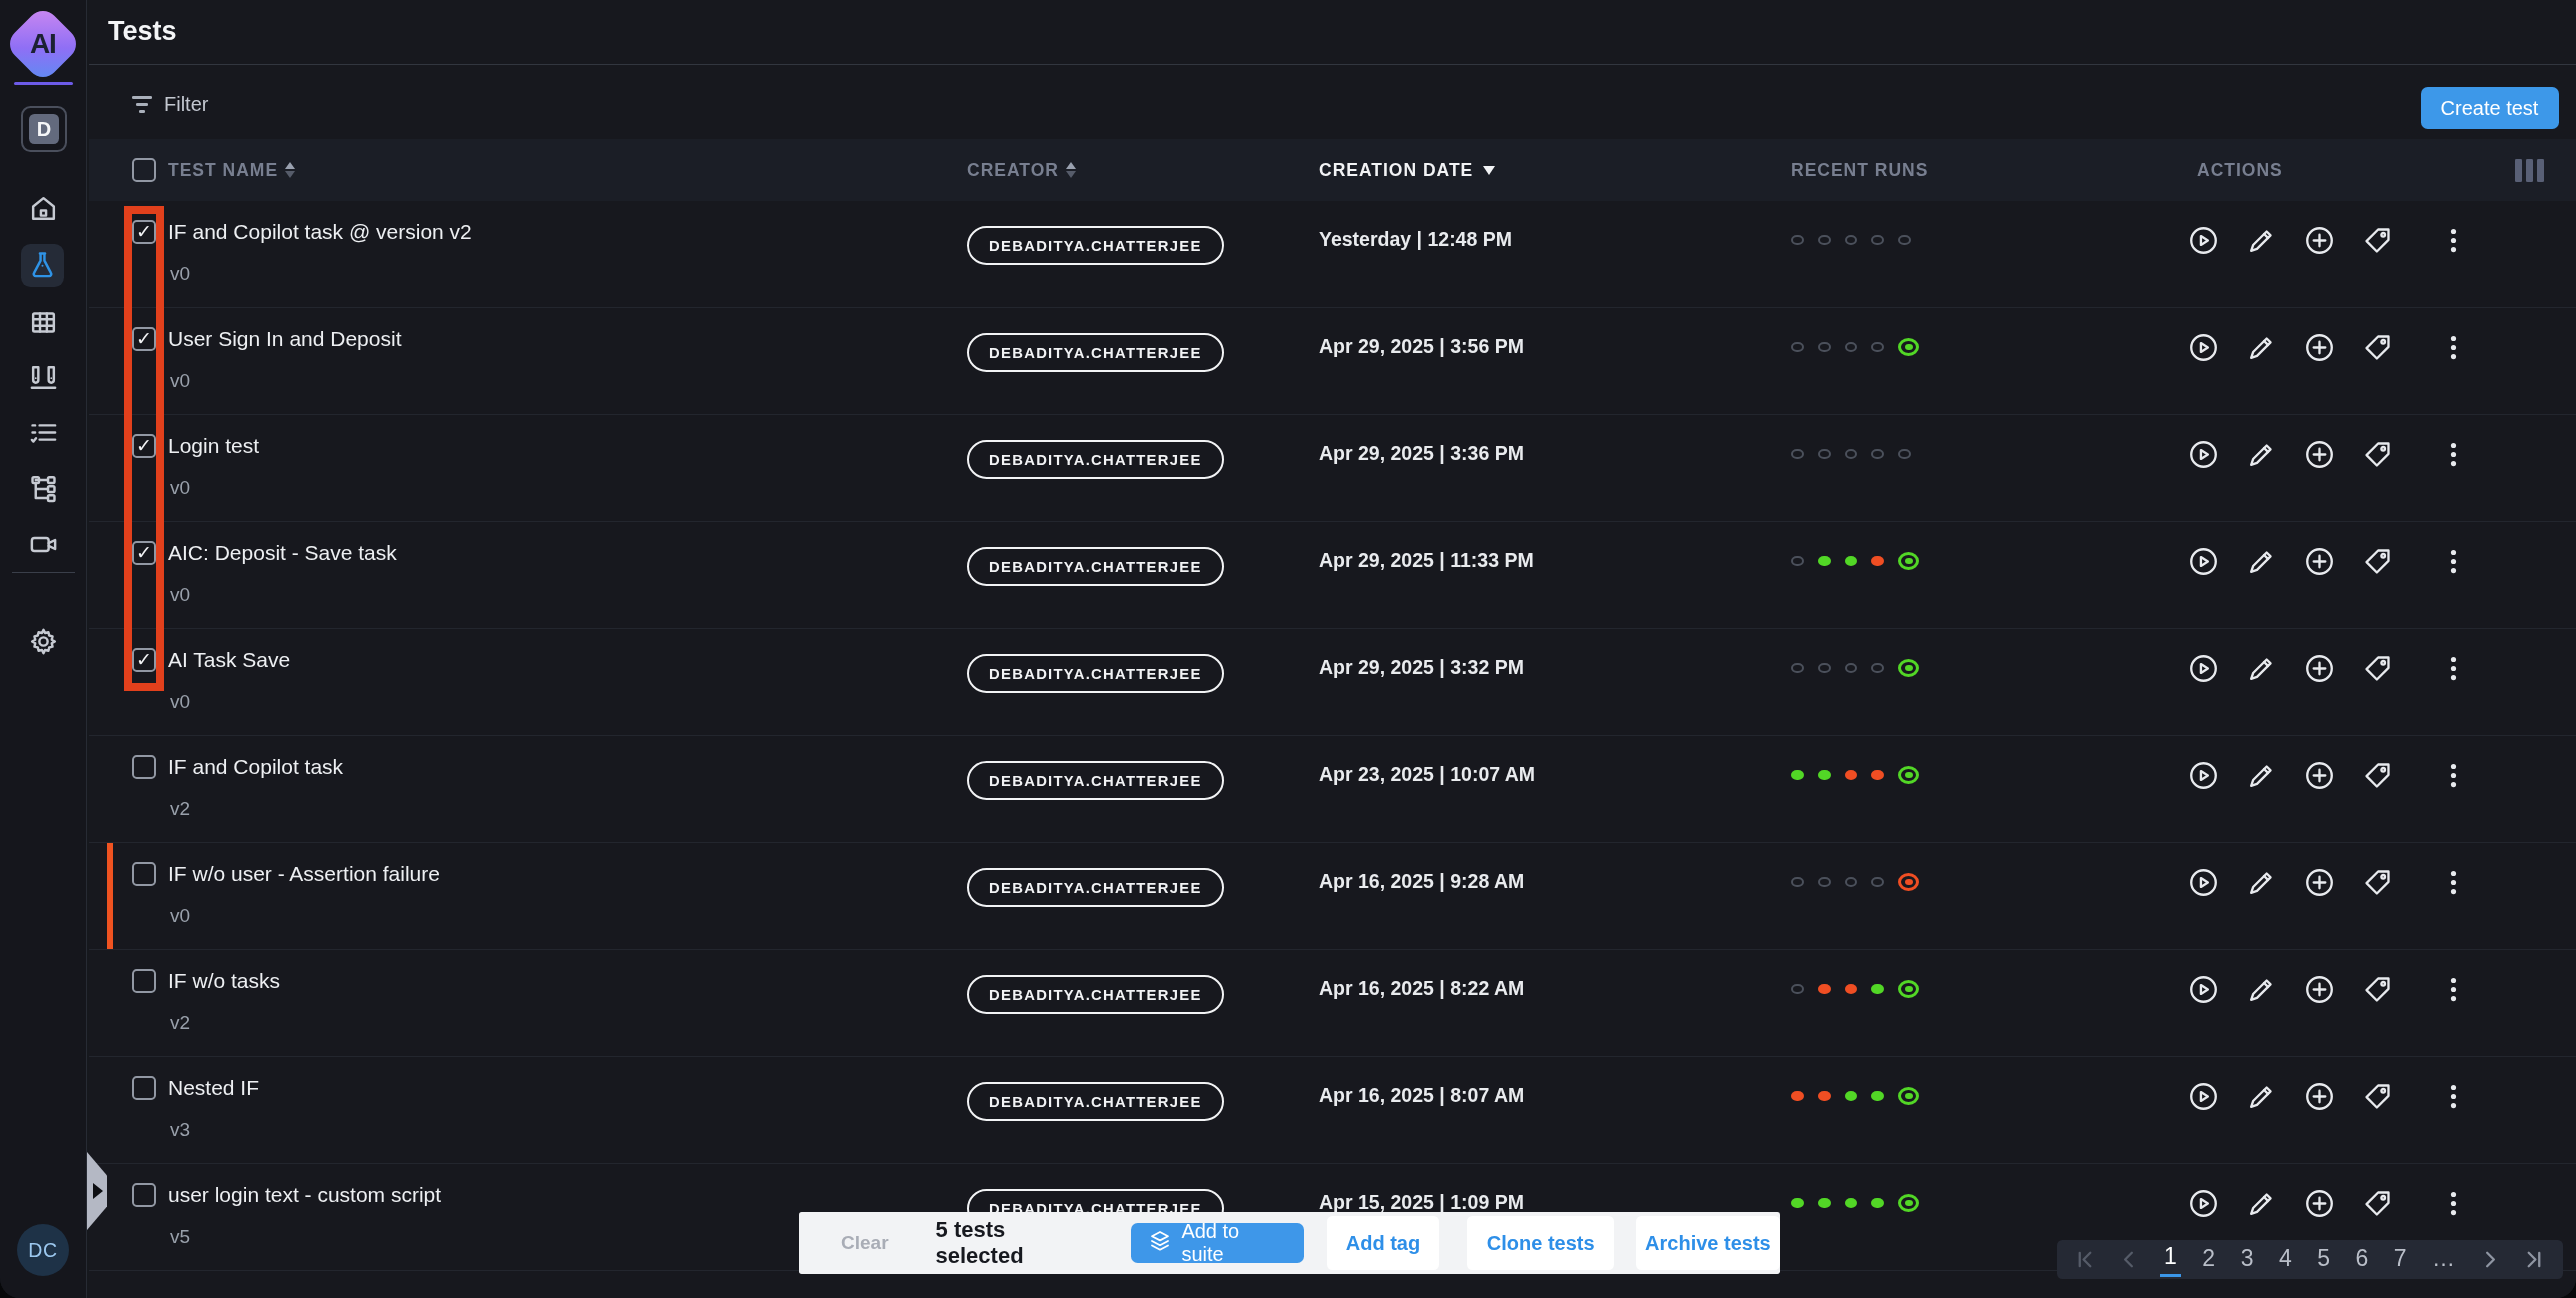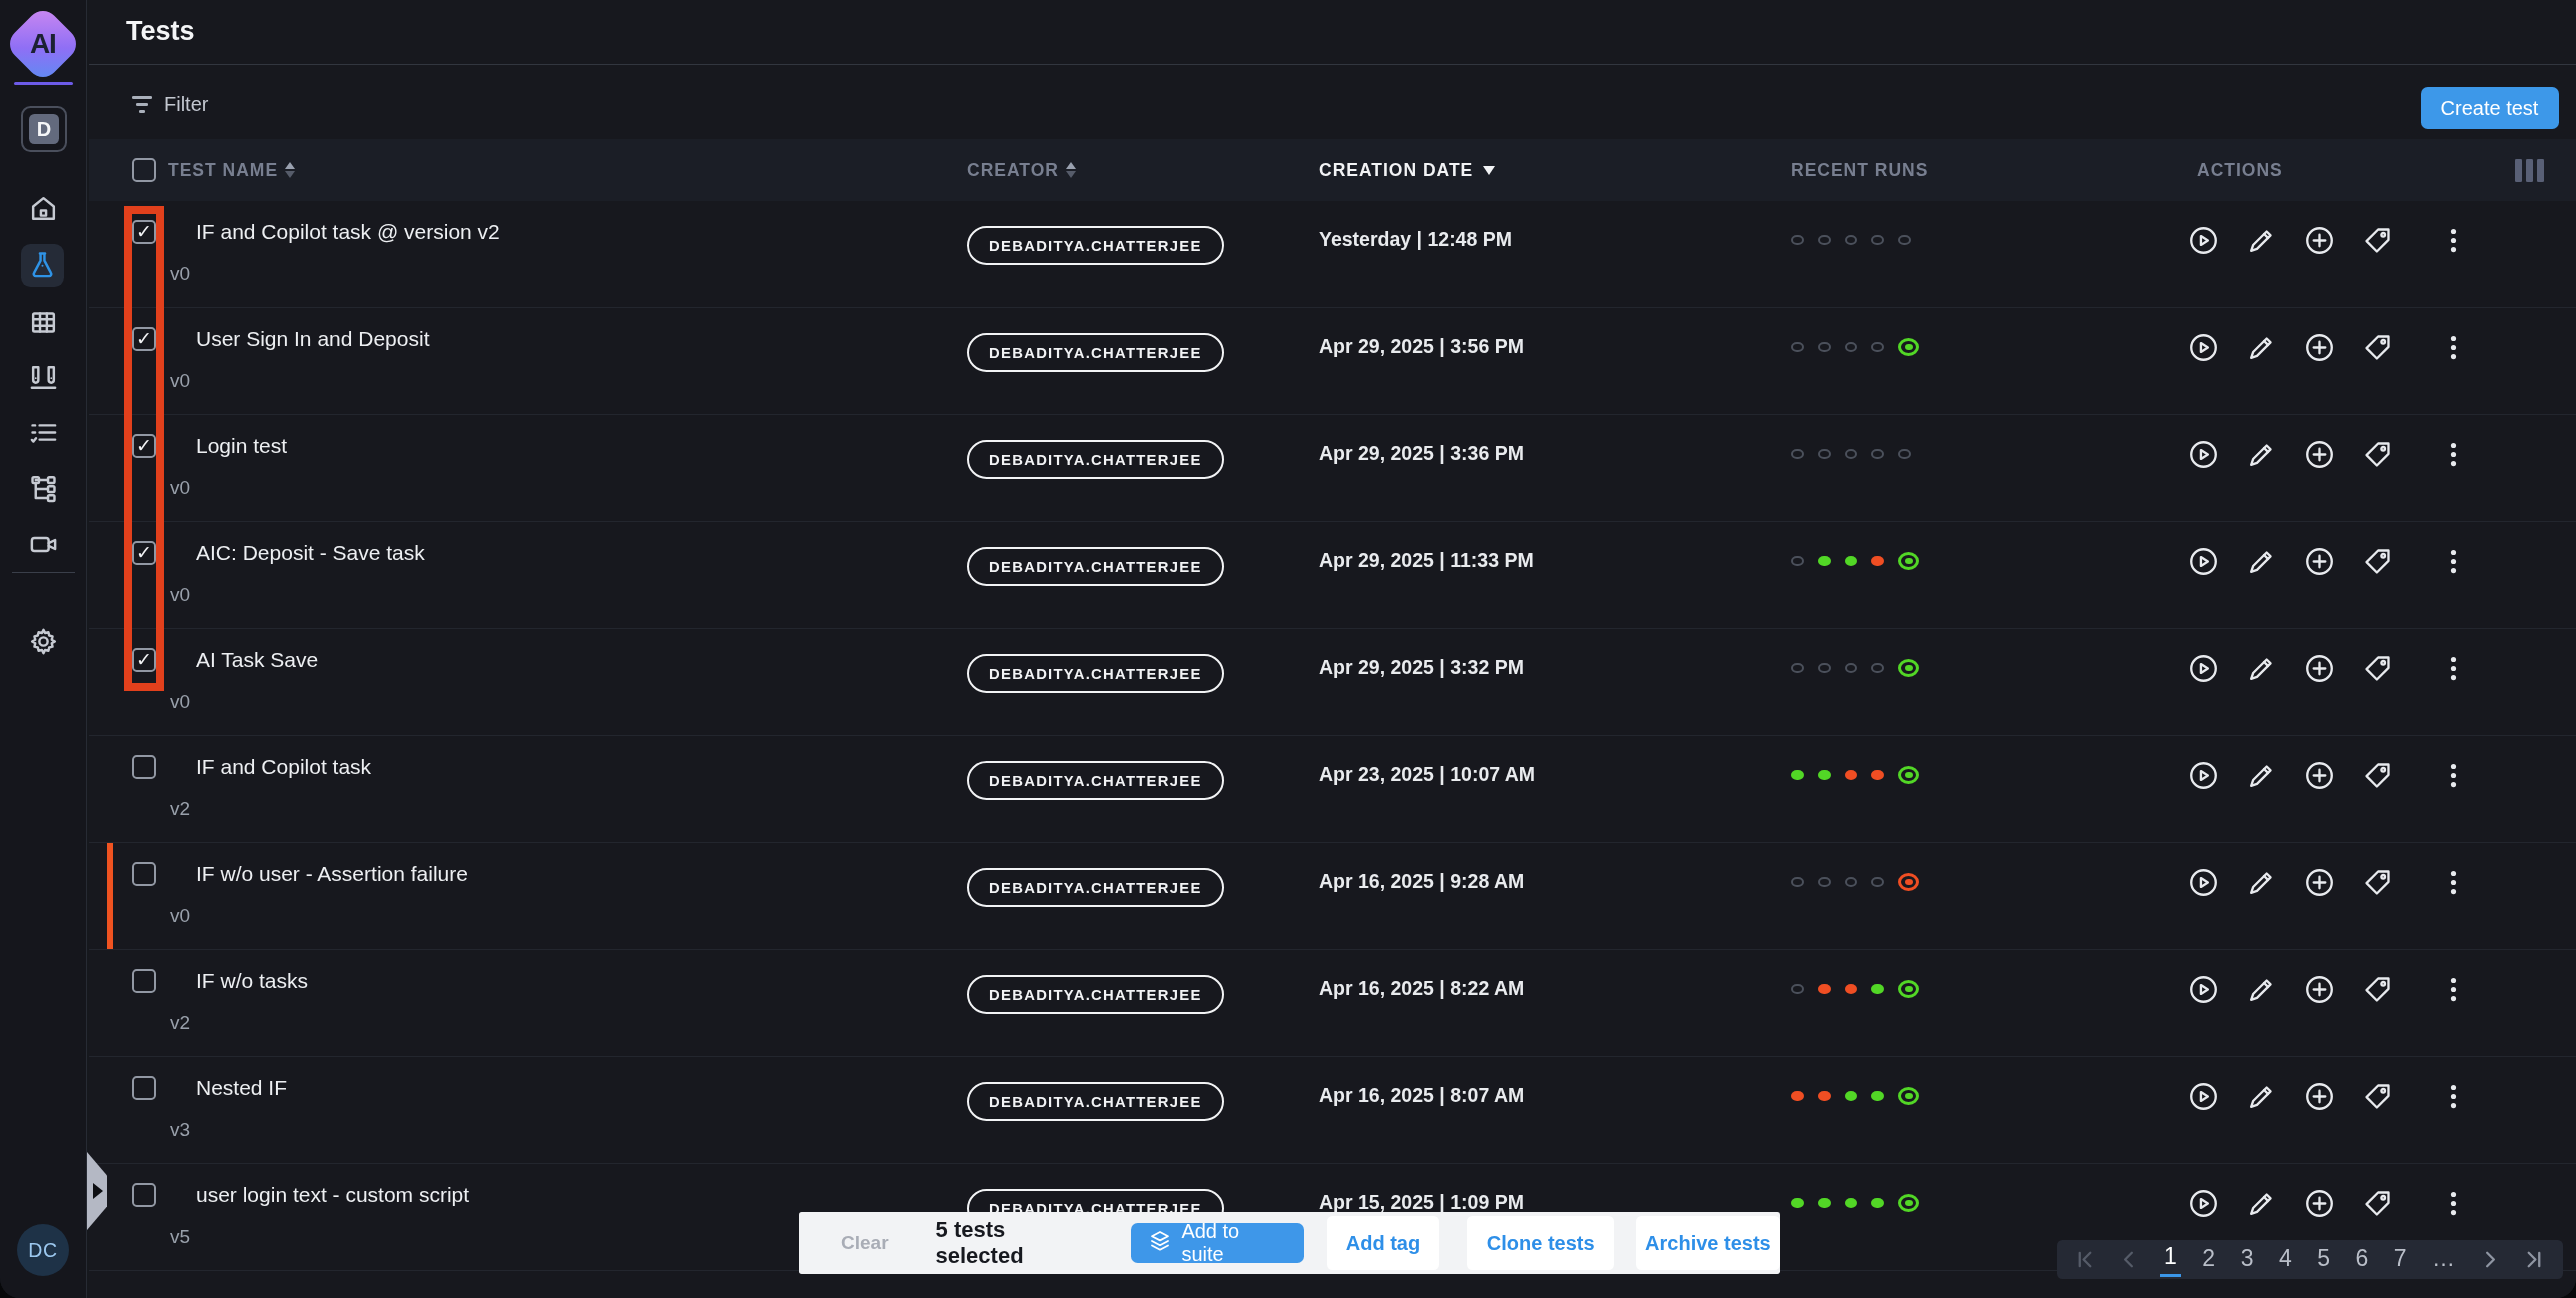--- a/index.html
+++ b/index.html
@@ -18,21 +18,21 @@
   .nav-item.active { left:21px; background:#252b37; border-radius:9.4px; }
   .nav-item svg { stroke:#c6cad2; fill:none; stroke-width:1.9; stroke-linecap:round; stroke-linejoin:round; }
   .nav-item.active svg { stroke:#2f93e6; }
   .side-divider { position:absolute; left:12px; top:572px; width:63px; height:1.3px; background:#3a3f4a; }
   .user-avatar { position:absolute; left:17px; top:1224px; width:52px; height:52px; border-radius:50%; background:#1e3247; color:#9cc8ef; font-size:19.5px; display:flex; align-items:center; justify-content:center; letter-spacing:0.7px; }
   .expand-handle { position:absolute; left:87px; top:1152px; width:20px; height:78px; background:#b4b8c4; clip-path:polygon(0 0,100% 30%,100% 70%,0 100%); z-index:6; display:flex; align-items:center; justify-content:center; }
   .expand-handle .tri { width:0; height:0; border-left:10.7px solid #0d0e12; border-top:8px solid transparent; border-bottom:8px solid transparent; margin-left:1.3px; }
 
   
   .main { position:absolute; left:89px; top:0; right:0; bottom:0; background:#17181e; }
-  .page-title { position:absolute; left:37px; top:16px; font-size:27px; font-weight:bold; color:#f4f5f7; }
+  .page-title { position:absolute; left:19px; top:16px; font-size:27px; font-weight:bold; color:#f4f5f7; }
   .title-divider { position:absolute; left:0; right:0; top:64px; height:1.3px; background:#32363f; }
   .filter { position:absolute; left:43px; top:93px; display:flex; align-items:center; gap:12px; }
   .funnel { display:flex; flex-direction:column; gap:4px; align-items:center; }
   .funnel i { display:block; height:2.7px; background:#aab0bb; border-radius:1.3px; }
   .funnel i:nth-child(1){ width:20px; } .funnel i:nth-child(2){ width:12.8px; } .funnel i:nth-child(3){ width:6px; }
   .filter-label { font-size:20px; color:#c3c7d0; }
   .create-btn { position:absolute; right:17.5px; top:87px; width:138px; height:42px; background:#3d98e9; border-radius:6.7px; color:#fff; font-size:20px; display:flex; align-items:center; justify-content:center; }
 
   
   .thead { position:absolute; left:0; right:0; top:139px; height:62px; background:#1b1e26; }
@@ -46,21 +46,21 @@
   .cols-icon i { width:7.4px; height:23px; background:#596076; border-radius:1.3px; }
   .hdr-checkbox { position:absolute; left:43px; top:19px; }
 
   
   .rows { position:absolute; left:0; right:0; top:201px; }
   .row { position:relative; height:107px; border-bottom:1.3px solid #23262e; }
   .row.marker::before { content:''; position:absolute; left:17.5px; top:0; width:6px; height:100%; background:#f05321; }
   .checkbox { width:24px; height:24px; border:2px solid #9298a4; border-radius:4.7px; display:flex; align-items:center; justify-content:center; color:#f2f3f5; font-size:19px; }
   .checkbox.checked::after { content:'\2713'; margin-top:-1.3px; }
   .row .checkbox { position:absolute; left:43px; top:19px; }
-  .row-name { position:absolute; left:79px; top:19px; font-size:21px; color:#edeff2;margin-left:28px; }
+  .row-name { position:absolute; left:79px; top:19px; font-size:21px; color:#edeff2; }
   .row-version { position:absolute; left:81px; top:62px; font-size:19px; color:#99a0ab; }
   .row-creator { position:absolute; left:878px; top:25px; height:39px; padding:0 20px; border:2px solid #f2f3f5; border-radius:21.5px; display:flex; align-items:center; font-size:14.8px; font-weight:bold; letter-spacing:1.3px; color:#f2f3f5; }
   .row-date { position:absolute; left:1230px; top:27px; font-size:19.5px; font-weight:bold; color:#e9ebee;text-align:right; }
   .row-runs { position:absolute; left:1702px; top:27px; height:24px; display:flex; align-items:center; gap:14px; }
   .dot { width:12.8px; height:10.7px; border-radius:50%; flex:none; }
   .dot.empty { border:2px solid #4b505b; }
   .dot.green { background:#52d726; }
   .dot.orange { background:#f04e23; }
   .dot.ring-green, .dot.ring-orange { width:21px; height:18px; display:flex; align-items:center; justify-content:center; }
   .dot.ring-green { border:3.4px solid #52d726; } .dot.ring-orange { border:3.4px solid #f04e23; }

